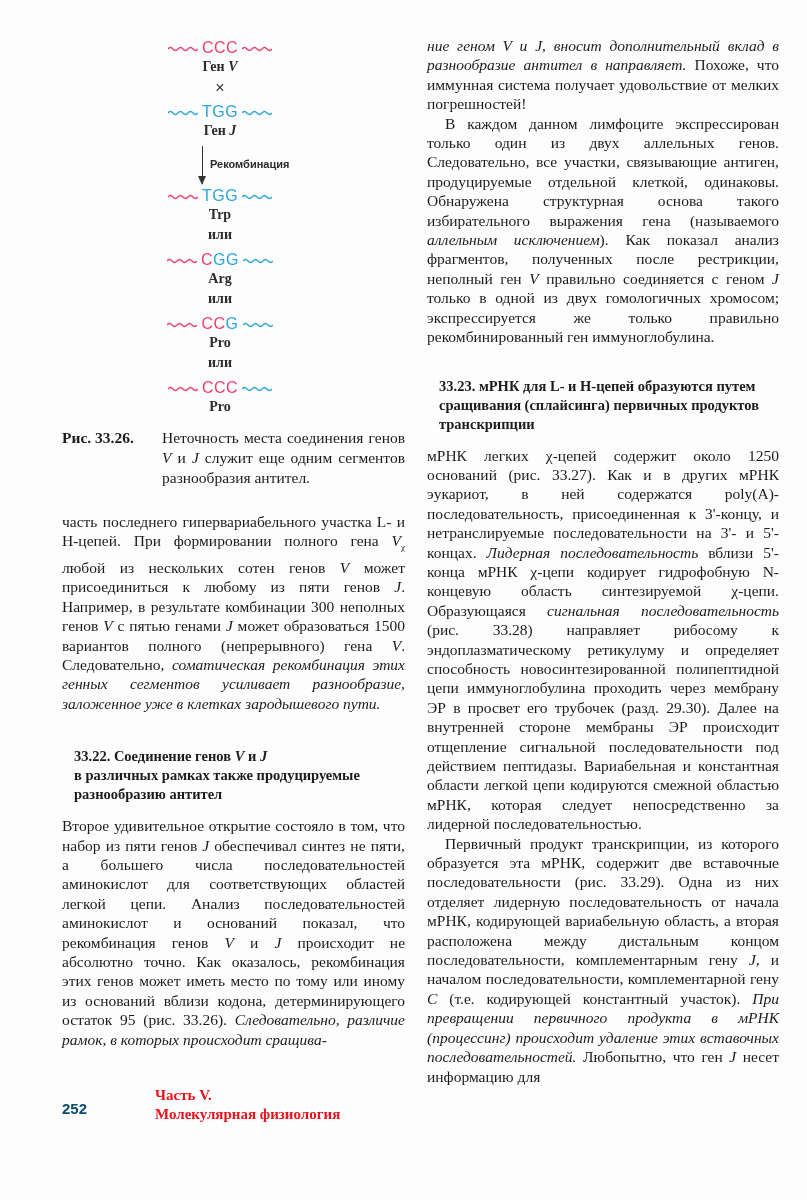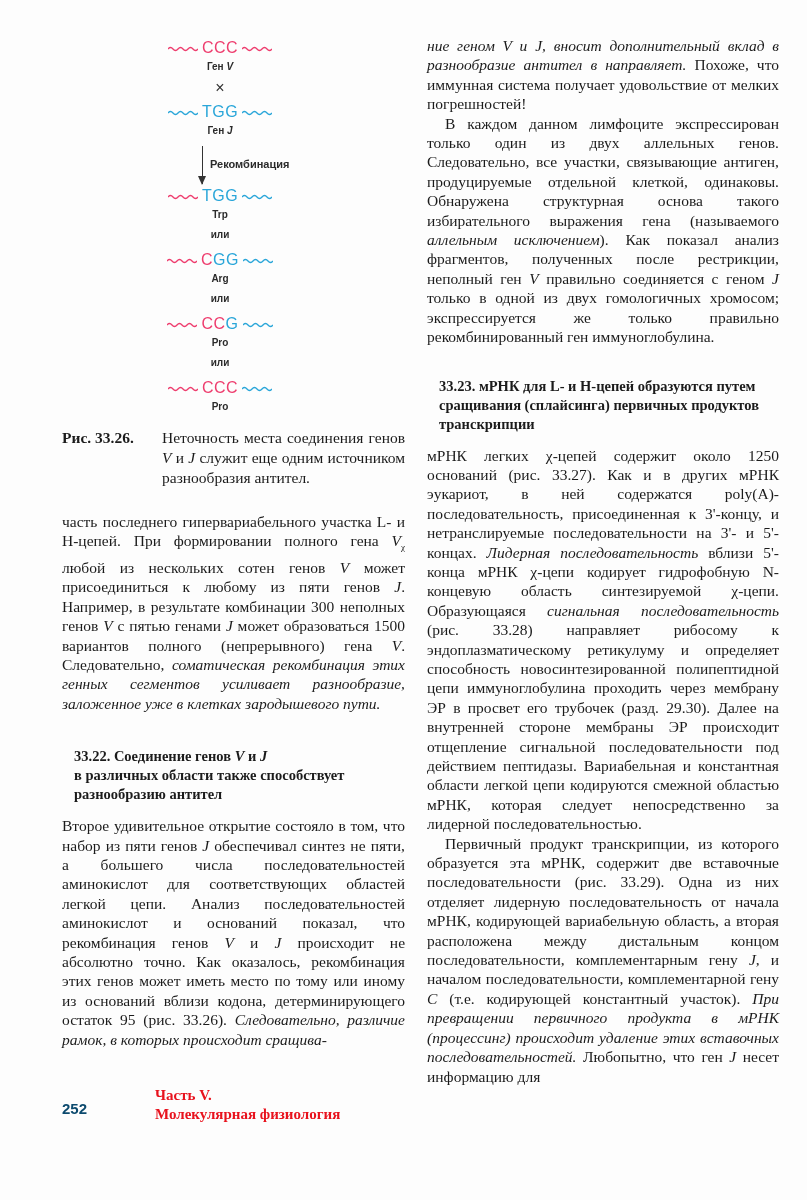--- a/index.html
+++ b/index.html
@@ -11,21 +11,21 @@
   .left { left: 62px; width: 343px; }
   .right { left: 427px; width: 352px; top: 36px; }
   .fig {
     position: absolute; left: 140px; top: 38px; width: 160px; height: 384px;
     font-family: "Liberation Sans", "DejaVu Sans", sans-serif;
   }
   .fig .row { position: absolute; left: 0; width: 160px; text-align: center; }
   .codon { font-size: 16px; font-weight: normal; letter-spacing: 0.5px; line-height: 20px; }
   .codon .b { display: inline-block; }
   .wave { display: inline-block; width: 30px; height: 8px; vertical-align: middle; margin: 0 4px; }
-  .lbl { font-size: 10px; font-weight: bold; color: #2b2b2b; line-height: 14px; }
+  .lbl { font-size: 14px; font-weight: bold; color: #2b2b2b; line-height: 14px; font-family: Liberation Serif, serif; }
   .lbl i { font-style: italic; }
   .arrow-wrap { position: absolute; left: 62px; top: 110px; width: 100px; height: 42px; }
   .arrow-line { position: absolute; left: 0; top: 0; width: 1px; height: 38px; background: #333; }
   .arrow-head { position: absolute; left: -4px; top: 30px; width: 0; height: 0;
     border-left: 4.5px solid transparent; border-right: 4.5px solid transparent; border-top: 9px solid #333; }
   .arrow-text { position: absolute; left: 8px; top: 12px; font-size: 11px; font-weight: bold; color: #2b2b2b; white-space: nowrap; }
   .cross { font-size: 16px; color: #333; line-height: 16px; }
 
   .caption { position: absolute; left: 62px; top: 428px; width: 343px; font-size: 15.5px; line-height: 20px; }
   .caption .cap-label { position: absolute; left: 0; top: 0; font-weight: bold; }
@@ -86,28 +86,28 @@
     <div class="row codon" style="top: 340px;"><svg class="wave" viewBox="0 0 30 8">
         <path d="M0 4 Q2.5 1 5 4 T10 4 T15 4 T20 4 T25 4 T30 4" fill="none" stroke="#ee3d6e" stroke-width="1.3"></path>
       </svg><span class="b" style="color: rgb(238, 61, 110);">C</span><span class="b" style="color: rgb(238, 61, 110);">C</span><span class="b" style="color: rgb(238, 61, 110);">C</span><svg class="wave" viewBox="0 0 30 8">
         <path d="M0 4 Q2.5 1 5 4 T10 4 T15 4 T20 4 T25 4 T30 4" fill="none" stroke="#2aa6d9" stroke-width="1.3"></path>
       </svg></div>
     <div class="row lbl" style="top: 362px;"><span>Pro</span></div>
   </div>
 
 <div class="caption">
   <span class="cap-label">Рис. 33.26.</span>
-  <div class="cap-text"><span>Неточность места соединения генов </span><i>V</i><span> и </span><i>J</i><span> служит еще одним источником разнообразия антител.</span></div>
+  <div class="cap-text"><span>Неточность места соединения генов </span><i>V</i><span> и </span><i>J</i><span> служит еще одним сегментов разнообразия антител.</span></div>
 </div>
 
 <div class="col left" style="top:512px;">
   <p class="txt"><span>часть последнего гипервариабельного участка L- и H-цепей. При формировании полного гена </span><i>V</i><sub style="font-size:9px;">χ</sub><span> любой из нескольких сотен генов </span><i>V</i><span> может присоединиться к любому из пяти генов </span><i>J</i><span>. Например, в результате комбинации 300 неполных генов </span><i>V</i><span> с пятью генами </span><i>J</i><span> может образоваться 1500 вариантов полного (непрерывного) гена </span><i>V</i><span>. Следовательно, </span><span class="it">соматическая рекомбинация этих генных сегментов усиливает разнообразие, заложенное уже в клетках зародышевого пути.</span></p>
 
   <div style="height:22px;"></div>
-  <h3 class="heading"><span>33.22. Соединение генов </span><i>V</i><span> и </span><i>J</i><br><span>в различных области также способствует разнообразию антител</span></h3>
+  <h3 class="heading"><span>33.22. Соединение генов </span><i>V</i><span> и </span><i>J</i><br><span>в различных рамках также продуцируемые разнообразию антител</span></h3>
   <p class="txt"><span>Второе удивительное открытие состояло в том, что набор из пяти генов </span><i>J</i><span> обеспечивал синтез не пяти, а большего числа последовательностей аминокислот для соответствующих областей легкой цепи. Анализ последовательностей аминокислот и оснований показал, что рекомбинация генов </span><i>V</i><span> и </span><i>J</i><span> происходит не абсолютно точно. Как оказалось, рекомбинация этих генов может иметь место по тому или иному из оснований вблизи кодона, детерминирующего остаток 95 (рис. 33.26). </span><span class="it">Следовательно, различие рамок, в которых происходит сращива-</span></p>
 </div>
 
 <div class="col right">
   <p class="txt"><span class="it">ние геном </span><i>V</i><span class="it"> и </span><i>J</i><span class="it">, вносит дополнительный вклад в разнообразие антител в направляет.</span><span> Похоже, что иммунная система получает удовольствие от мелких погрешностей!</span></p>
   <p class="txt indent"><span>В каждом данном лимфоците экспрессирован только один из двух аллельных генов. Следовательно, все участки, связывающие антиген, продуцируемые отдельной клеткой, одинаковы. Обнаружена структурная основа такого избирательного выражения гена (называемого </span><span class="it">аллельным исключением</span><span>). Как показал анализ фрагментов, полученных после рестрикции, неполный ген </span><i>V</i><span> правильно соединяется с геном </span><i>J</i><span> только в одной из двух гомологичных хромосом; экспрессируется же только правильно рекомбинированный ген иммуноглобулина.</span></p>
 
   <div style="height:18px;"></div>
   <h3 class="heading">33.23. мРНК для L- и H-цепей образуются путем сращивания (сплайсинга) первичных продуктов транскрипции</h3>
   <p class="txt"><span>мРНК легких χ-цепей содержит около 1250 оснований (рис. 33.27). Как и в других мРНК эукариот, в ней содержатся poly(A)-последовательность, присоединенная к 3'-концу, и нетранслируемые последовательности на 3'- и 5'-концах. </span><span class="it">Лидерная последовательность</span><span> вблизи 5'-конца мРНК χ-цепи кодирует гидрофобную N-концевую область синтезируемой χ-цепи. Образующаяся </span><span class="it">сигнальная последовательность</span><span> (рис. 33.28) направляет рибосому к эндоплазматическому ретикулуму и определяет способность новосинтезированной полипептидной цепи иммуноглобулина проходить через мембрану ЭР в просвет его трубочек (разд. 29.30). Далее на внутренней стороне мембраны ЭР происходит отщепление сигнальной последовательности под действием пептидазы. Вариабельная и константная области легкой цепи кодируются смежной областью мРНК, которая следует непосредственно за лидерной последовательностью.</span></p>

